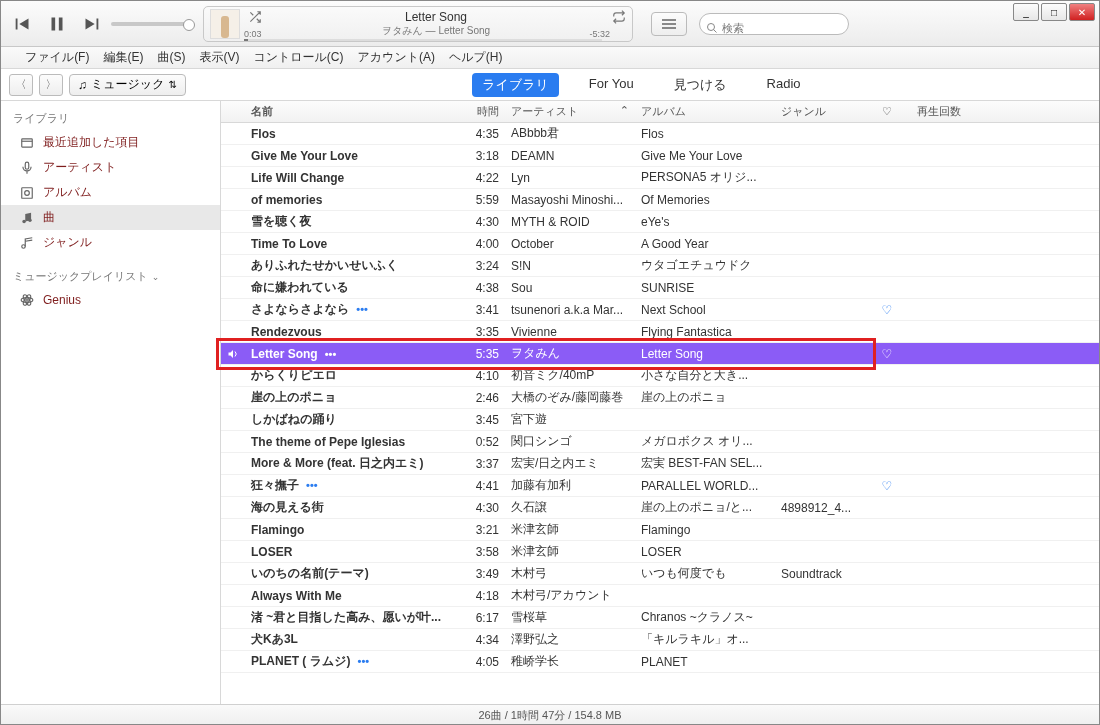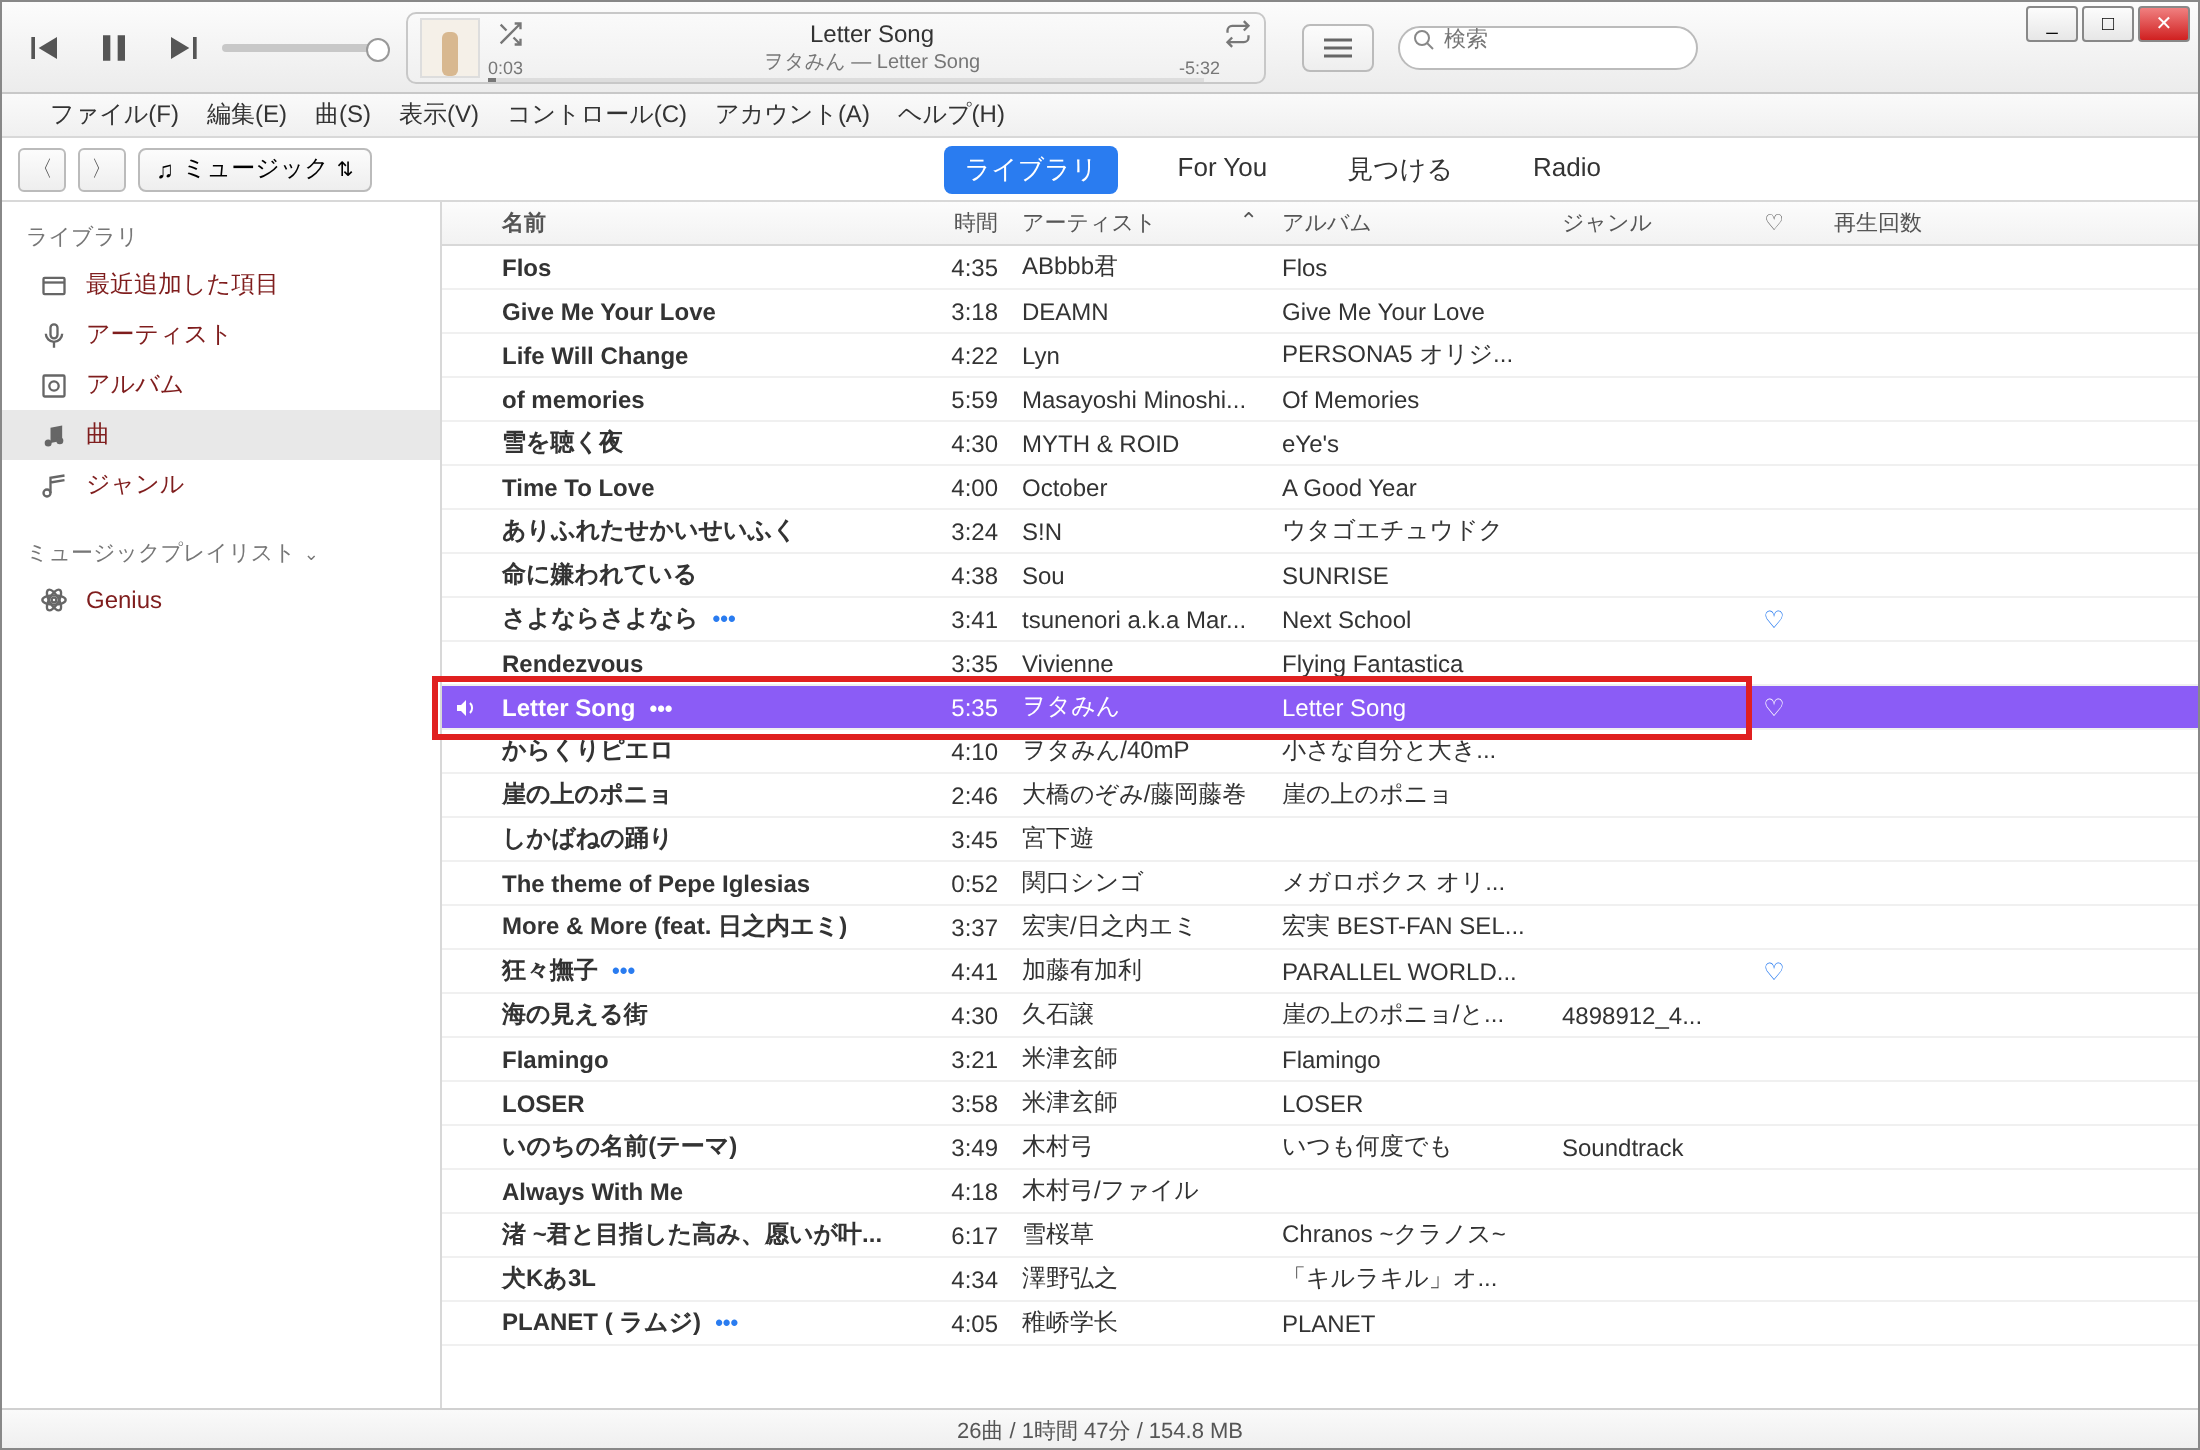--- a/index.html
+++ b/index.html
@@ -24,21 +24,21 @@
 .lcd .title { font-size:12px; color:#333; }
 .lcd .sub { font-size:10px; color:#777; }
 .lcd .time-l { position:absolute; left:40px; bottom:2px; font-size:9px; color:#777; }
 .lcd .time-r { position:absolute; right:22px; bottom:2px; font-size:9px; color:#777; }
 .lcd .shuffle { position:absolute; left:44px; top:3px; color:#666; }
 .lcd .repeat { position:absolute; right:6px; top:3px; color:#666; }
 .lcd .prog { position:absolute; left:40px; right:30px; bottom:0; height:2px; background:#ddd; }
 .lcd .prog::before{ content:''; position:absolute; left:0; width:1%; height:100%; background:#777; }
 
 .list-toggle { width:36px; height:24px; border:1px solid #bbb; border-radius:4px; background:linear-gradient(#fcfcfc,#eee); display:flex; align-items:center; justify-content:center; margin-left:6px; }
-.search-box { flex:0 0 150px; height:22px; border:1px solid #bbb; border-radius:11px; background:#fff; display:flex; align-items:flex-start; padding:0 6px; gap:4px; margin-left:6px; margin-right:90px; }
+.search-box { flex:0 0 150px; height:22px; border:1px solid #bbb; border-radius:11px; background:#fff; display:flex; align-items:flex-end; padding:0 6px; gap:4px; margin-left:6px; margin-right:90px; }
 .search-box input { border:none; outline:none; font-size:11px; width:100px; }
 
 
 .menu-bar { height:22px; background:linear-gradient(#fafafa,#f0f0f0); border-bottom:1px solid #d8d8d8; display:flex; align-items:center; padding:0 24px; font-size:12px; color:#333; gap:14px; }
 
 
 .nav-row { height:32px; border-bottom:1px solid #d8d8d8; display:flex; align-items:center; padding:0 8px; gap:6px; }
 .nav-btn { width:24px; height:22px; border:1px solid #bbb; border-radius:3px; background:linear-gradient(#fcfcfc,#eee); display:flex; align-items:center; justify-content:center; font-size:11px; color:#555; }
 .music-select { height:22px; border:1px solid #bbb; border-radius:4px; background:linear-gradient(#fcfcfc,#eee); display:flex; align-items:center; padding:0 8px; font-size:12px; gap:4px; }
 .tabs { flex:1; display:flex; justify-content:center; gap:20px; font-size:13px; }
@@ -364,21 +364,21 @@
           <div class="td c-artist">ヲタみん</div>
           <div class="td c-album">Letter Song</div>
           <div class="td c-genre"></div>
           <div class="td c-love"><span class="heart">♡</span></div>
           <div class="td c-plays"></div>
         </div>
         <div class="row">
           <div class="td c-ind"></div>
           <div class="td c-name">からくりピエロ</div>
           <div class="td c-time">4:10</div>
-          <div class="td c-artist">ヲタみん/40mP</div>
+          <div class="td c-artist">初音ミク/40mP</div>
           <div class="td c-album">小さな自分と大き...</div>
           <div class="td c-genre"></div>
           <div class="td c-love"></div>
           <div class="td c-plays"></div>
         </div>
         <div class="row">
           <div class="td c-ind"></div>
           <div class="td c-name">崖の上のポニョ</div>
           <div class="td c-time">2:46</div>
           <div class="td c-artist">大橋のぞみ/藤岡藤巻</div>
@@ -464,21 +464,21 @@
           <div class="td c-artist">木村弓</div>
           <div class="td c-album">いつも何度でも</div>
           <div class="td c-genre">Soundtrack</div>
           <div class="td c-love"></div>
           <div class="td c-plays"></div>
         </div>
         <div class="row">
           <div class="td c-ind"></div>
           <div class="td c-name">Always With Me</div>
           <div class="td c-time">4:18</div>
-          <div class="td c-artist">木村弓/ファイル</div>
+          <div class="td c-artist">木村弓/アカウント</div>
           <div class="td c-album"></div>
           <div class="td c-genre"></div>
           <div class="td c-love"></div>
           <div class="td c-plays"></div>
         </div>
         <div class="row">
           <div class="td c-ind"></div>
           <div class="td c-name">渚 ~君と目指した高み、愿いが叶...</div>
           <div class="td c-time">6:17</div>
           <div class="td c-artist">雪桜草</div>

